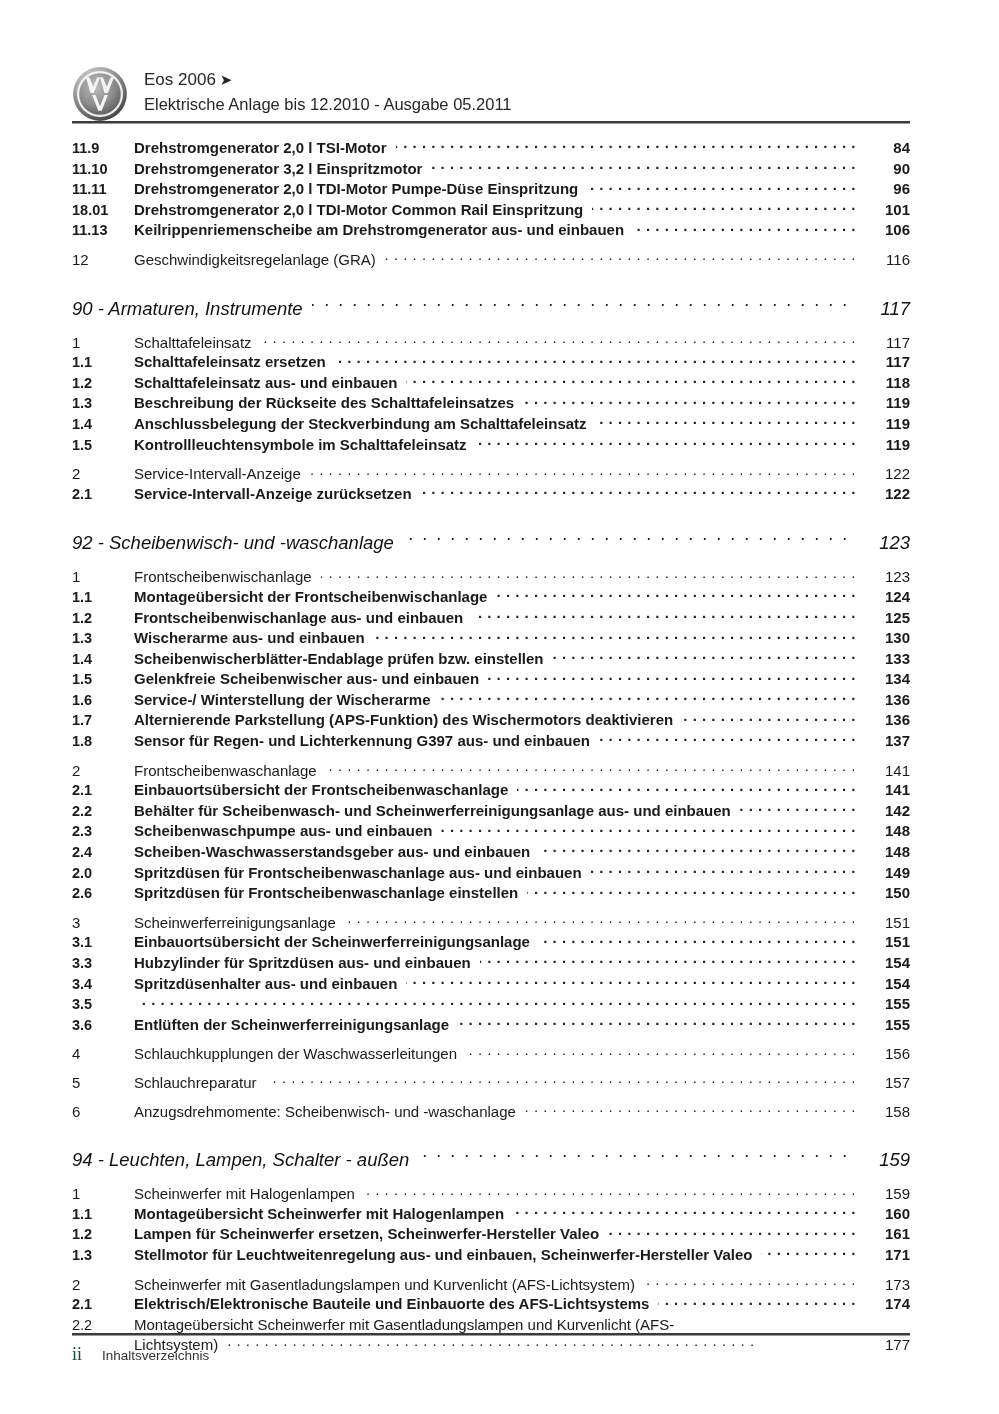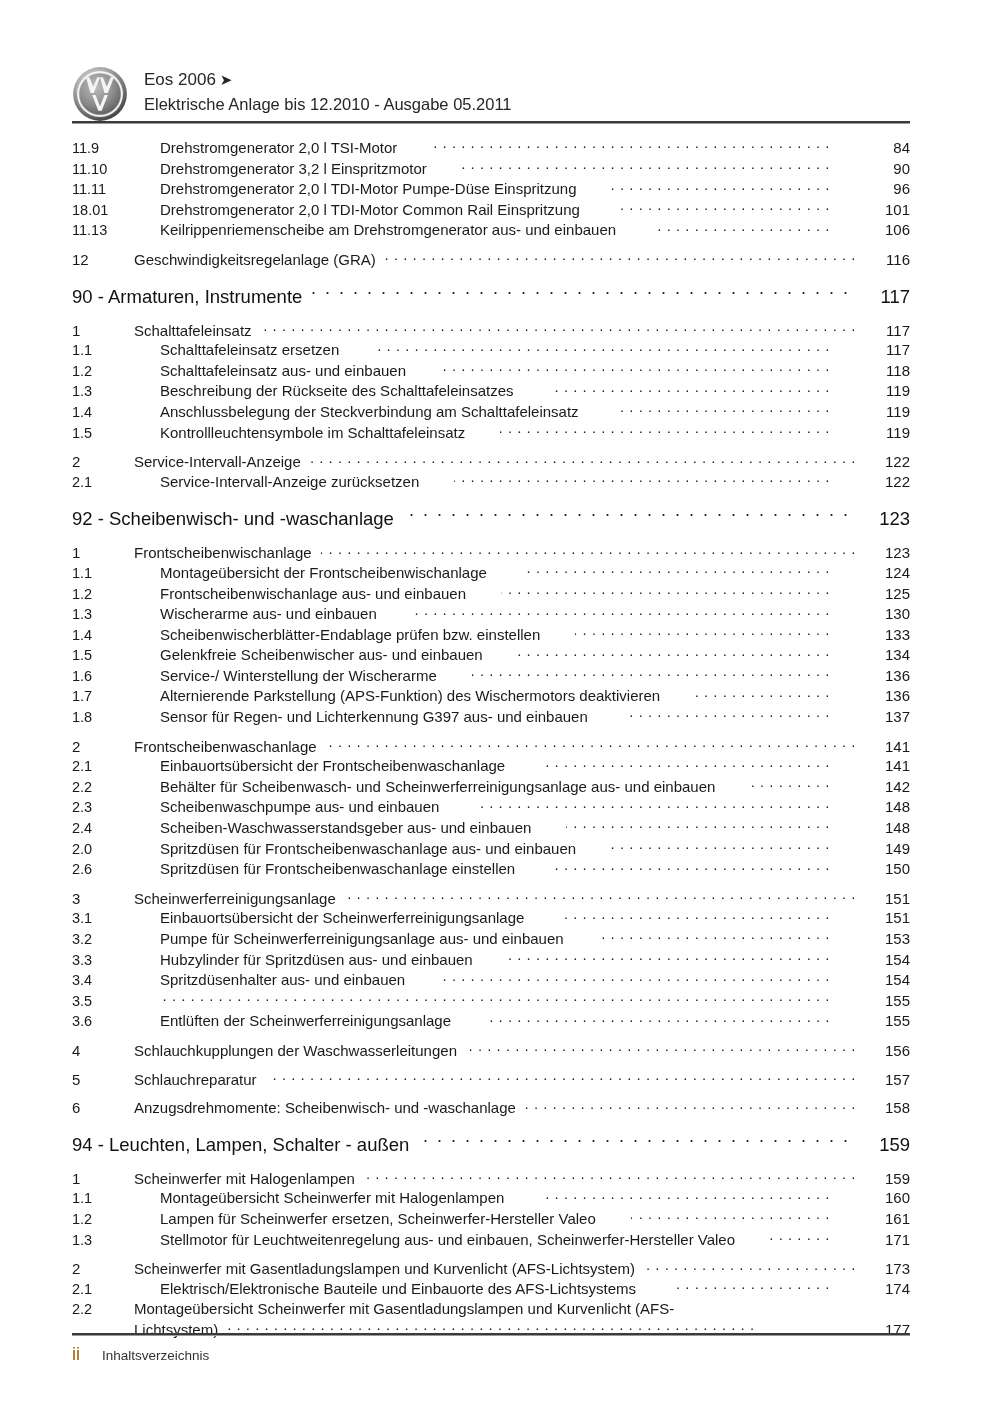--- a/index.html
+++ b/index.html
@@ -76,44 +76,44 @@
     display: flex;
     align-items: baseline;
     width: 838px;
     white-space: nowrap;
   }
 
   
   .row-chapter {
     font-size: 18.5px;
     line-height: 30px;
-    margin-top: 12px;
+    margin-top: 24px;
     color: #111;
+    font-style: italic;
   }
   .row-chapter .r-title {
     padding-left: 0;
   }
   .row-chapter .r-page {
     font-size: 18.5px;
     min-width: 52px;
   }
 
   
   .row-l1 {
     font-size: 15px;
     line-height: 19.6px;
     font-weight: normal;
     margin-top: 9px;
   }
   
   .row-l2 {
     font-size: 15px;
     line-height: 19.6px;
-    font-weight: normal;
-    gap: 26px;
+    font-weight: bold;
   }
 
   .r-num {
     width: 62px;
     flex: 0 0 62px;
     font-size: 14.5px;
   }
   .row-l1 .r-num { font-size: 15px; }
 
   .r-title {
@@ -175,22 +175,23 @@
   }
   .footer {
     position: absolute;
     left: 72px;
     top: 1344px;
     display: flex;
     align-items: baseline;
   }
   .footer-pageno {
     font-size: 18px;
-    color: #a16207;
+    color: #14532d;
     width: 30px;
+    font-family: Liberation Serif, serif;
   }
   .footer-label {
     font-size: 13.5px;
     color: #333;
   }
 </style>
 </head>
 <body>
 
 <div class="page-header">
@@ -426,26 +427,20 @@
       <span class="r-dots"></span>
       <span class="r-page">151</span>
     </div>
     <div class="toc-row row-l2">
       <span class="r-num">3.1</span>
       <span class="r-title">Einbauortsübersicht der Scheinwerferreinigungsanlage</span>
       <span class="r-dots"></span>
       <span class="r-page">151</span>
     </div>
     <div class="toc-row row-l2">
-      <span class="r-num">3.2</span>
-      <span class="r-title">Pumpe für Scheinwerferreinigungsanlage aus- und einbauen</span>
-      <span class="r-dots"></span>
-      <span class="r-page">153</span>
-    </div>
-    <div class="toc-row row-l2">
       <span class="r-num">3.3</span>
       <span class="r-title">Hubzylinder für Spritzdüsen aus- und einbauen</span>
       <span class="r-dots"></span>
       <span class="r-page">154</span>
     </div>
     <div class="toc-row row-l2">
       <span class="r-num">3.4</span>
       <span class="r-title">Spritzdüsenhalter aus- und einbauen</span>
       <span class="r-dots"></span>
       <span class="r-page">154</span>

